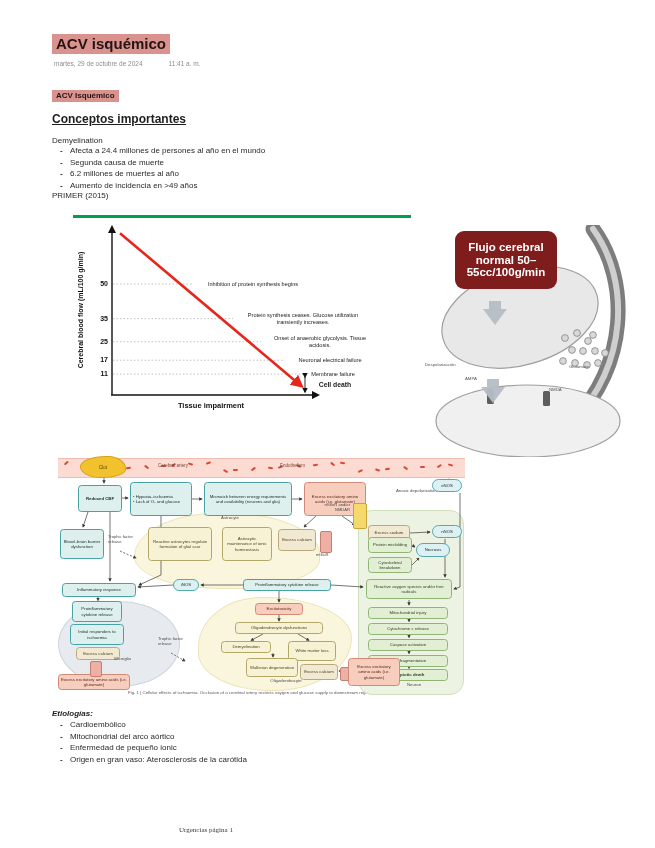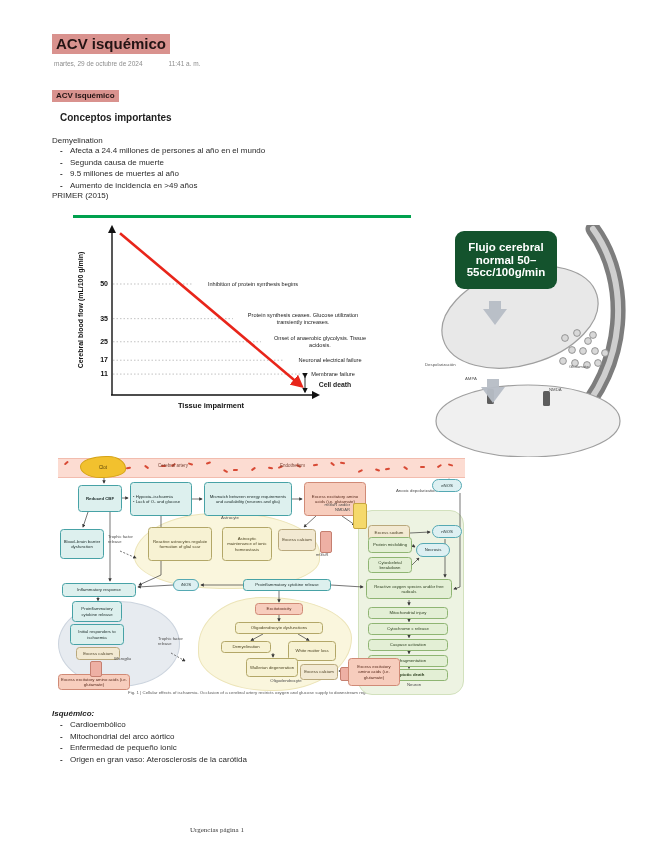--- a/index.html
+++ b/index.html
@@ -4,33 +4,33 @@
 <style>
   html,body{margin:0;padding:0;}
   body{width:655px;height:848px;background:#ffffff;font-family:"Liberation Sans",sans-serif;color:#1e1e1e;position:relative;overflow:hidden;}
   .abs{position:absolute;}
   .hl{background:#d9928e;padding:1px 4px 2px 4px;display:inline-block;}
   
   .page-title{left:52px;top:34px;font-size:15px;font-weight:bold;color:#241414;}
   .date-line{left:54px;top:60px;font-size:6.5px;color:#8d8d8d;}
   .date-line .t{margin-left:26px;}
   .sec-head{left:52px;top:90px;font-size:8px;font-weight:bold;color:#241414;}
-  .concepts{left:60px;top:112px;font-size:10px;font-weight:bold;}
+  .concepts{left:52px;top:112px;font-size:12px;font-weight:bold;text-decoration:underline;}
   .gen-head{left:52px;top:136px;font-size:8px;color:#2a2a2a;}
   ul.dash{left:60px;top:146px;margin:0;padding:0;list-style:none;font-size:8px;color:#2a2a2a;}
   ul.dash li{margin:0 0 2.5px 0;padding-left:10px;position:relative;}
   ul.dash li::before{content:"-";position:absolute;left:0;font-weight:bold;}
   .primer{left:52px;top:191px;font-size:8px;color:#2a2a2a;}
   
   #chart{left:73px;top:212px;width:345px;height:250px;}
   #chart .ct{font-size:10px;font-weight:bold;color:#1c1c1c;line-height:1.15;width:335px;letter-spacing:.1px;}
   #chart .rule{height:3px;background:#00a14e;width:338px;margin-top:3px;}
   
   #synfig{left:425px;top:225px;width:230px;height:232px;}
-  #synfig .callout{position:absolute;background:#14532d;color:#fff;border-radius:9px;font-weight:bold;font-size:11.5px;line-height:1.12;text-align:center;display:flex;align-items:center;justify-content:center;padding:3px 4px;box-sizing:border-box;overflow-wrap:anywhere;}
+  #synfig .callout{position:absolute;background:#7f1d1d;color:#fff;border-radius:9px;font-weight:bold;font-size:11.5px;line-height:1.12;text-align:center;display:flex;align-items:center;justify-content:center;padding:3px 4px;box-sizing:border-box;overflow-wrap:anywhere;}
   .synlabel{position:absolute;font-size:4.3px;color:#555;}
   .downchev{position:absolute;width:0;height:0;border-left:12px solid transparent;border-right:12px solid transparent;border-top:16px solid #b7bdc6;opacity:.95;}
   .downchev::before{content:"";position:absolute;left:-6px;top:-24px;width:12px;height:10px;background:#b7bdc6;}
   
   #pathway{left:58px;top:455px;width:407px;height:238px;font-size:4.3px;}
   .db{position:absolute;border:0.8px solid;border-radius:3.5px;display:flex;align-items:center;justify-content:center;text-align:center;line-height:1.18;padding:1px 2px;box-sizing:border-box;color:#21302f;z-index:3;}
   .teal{background:#ddf0ee;border-color:#47a2a6;}
   .pink{background:#f7cdbd;border-color:#d08a76;color:#5a2c1e;}
   .tan{background:#f2e9d2;border-color:#b9a87c;color:#4d4226;}
   .greenb{background:#e3efd5;border-color:#8fb573;color:#2f4222;}
@@ -48,37 +48,37 @@
   .rbc{position:absolute;width:5px;height:2.4px;border-radius:2px;background:#d84a35;}
   .clot{position:absolute;left:22px;top:1px;width:44px;height:20px;background:#f2c12e;border:1px solid #d5a316;border-radius:60% 40% 55% 45%/50% 60% 40% 55%;z-index:3;display:flex;align-items:center;justify-content:center;font-size:4.5px;color:#584208;}
   .receptor{position:absolute;border-radius:2px;z-index:4;}
   .rec-y{background:#f5d96b;border:0.8px solid #c7a63e;}
   .rec-p{background:#eeb0a4;border:0.8px solid #c57f70;}
   #diagram-arrows{position:absolute;left:0;top:0;z-index:2;}
   .caption{left:128px;top:690px;width:334px;font-size:4.4px;color:#5a5a5a;white-space:nowrap;overflow:hidden;}
   
   .etio-head{left:52px;top:709px;font-size:8px;font-weight:bold;font-style:italic;}
   ul.etio{left:60px;top:720px;}
-  .footer{left:190px;top:826px;font-family:"Liberation Serif",serif;font-size:7px;color:#3a3a3a;}
+  .footer{left:179px;top:826px;font-family:"Liberation Serif",serif;font-size:7px;color:#3a3a3a;}
   svg text{font-family:"Liberation Sans",sans-serif;}
 </style>
 </head>
 <body>
 
 <div class="abs page-title"><span class="hl">ACV isquémico</span></div>
 <div class="abs date-line">
   <span>martes, 29 de octubre de 2024</span><span class="t">11:41 a. m.</span>
 </div>
 <div class="abs sec-head"><span class="hl">ACV Isquémico</span></div>
 <div class="abs concepts">Conceptos importantes</div>
 <div class="abs gen-head">Demyelination</div>
 <ul class="abs dash">
   <li>Afecta a 24.4 millones de persones al año en el mundo</li>
   <li>Segunda causa de muerte</li>
-  <li>9.5 millones de muertes al año</li>
+  <li>6.2 millones de muertes al año</li>
   <li>Aumento de incidencia en &gt;49 años</li>
 </ul>
 <div class="abs primer">PRIMER (2015)</div>
 
 <div class="abs" id="chart">
   <div class="rule"></div>
   <svg id="cbf-svg" width="345" height="202">
       <defs>
         <marker id="blk" markerWidth="6" markerHeight="6" refX="4.5" refY="3" orient="auto">
           <path d="M0,0L6,3L0,6z" fill="#111"></path>
@@ -278,21 +278,21 @@
   <div class="db yellowb" style="left:188px;top:203px;width:52px;height:19px;">Wallerian degeneration</div>
   <div class="db tan" style="left:242px;top:209px;width:38px;height:16px;">Excess calcium</div>
   <div class="receptor rec-p" style="left:282px;top:212px;width:8px;height:12px;"></div>
   <div class="db pink" style="left:290px;top:203px;width:52px;height:28px;z-index:4;">Excess excitatory amino acids (i.e. glutamate)</div>
   <span class="dlabel" style="left:100px;top:182px;width:28px;font-size:4.1px;">Trophic factor release</span>
   <span class="dlabel" style="left:196px;top:224px;width:64px;text-align:center;">Oligodendrocyte</span>
 </div>
 
 <div class="abs caption">Fig. 1 | Cellular effects of ischaemia. Occlusion of a cerebral artery restricts oxygen and glucose supply to downstream regions. Reduced cerebral</div>
 
-<div class="abs etio-head">Isquémico:</div>
+<div class="abs etio-head">Etiologías:</div>
 <ul class="abs dash etio">
   <li>Cardioembólico</li>
   <li>Mitochondrial del arco aórtico</li>
   <li>Enfermedad de pequeño ionic</li>
   <li>Origen en gran vaso: Aterosclerosis de la carótida</li>
 </ul>
 
 <div class="abs footer">Urgencias página 1</div>
 
 </body></html>

